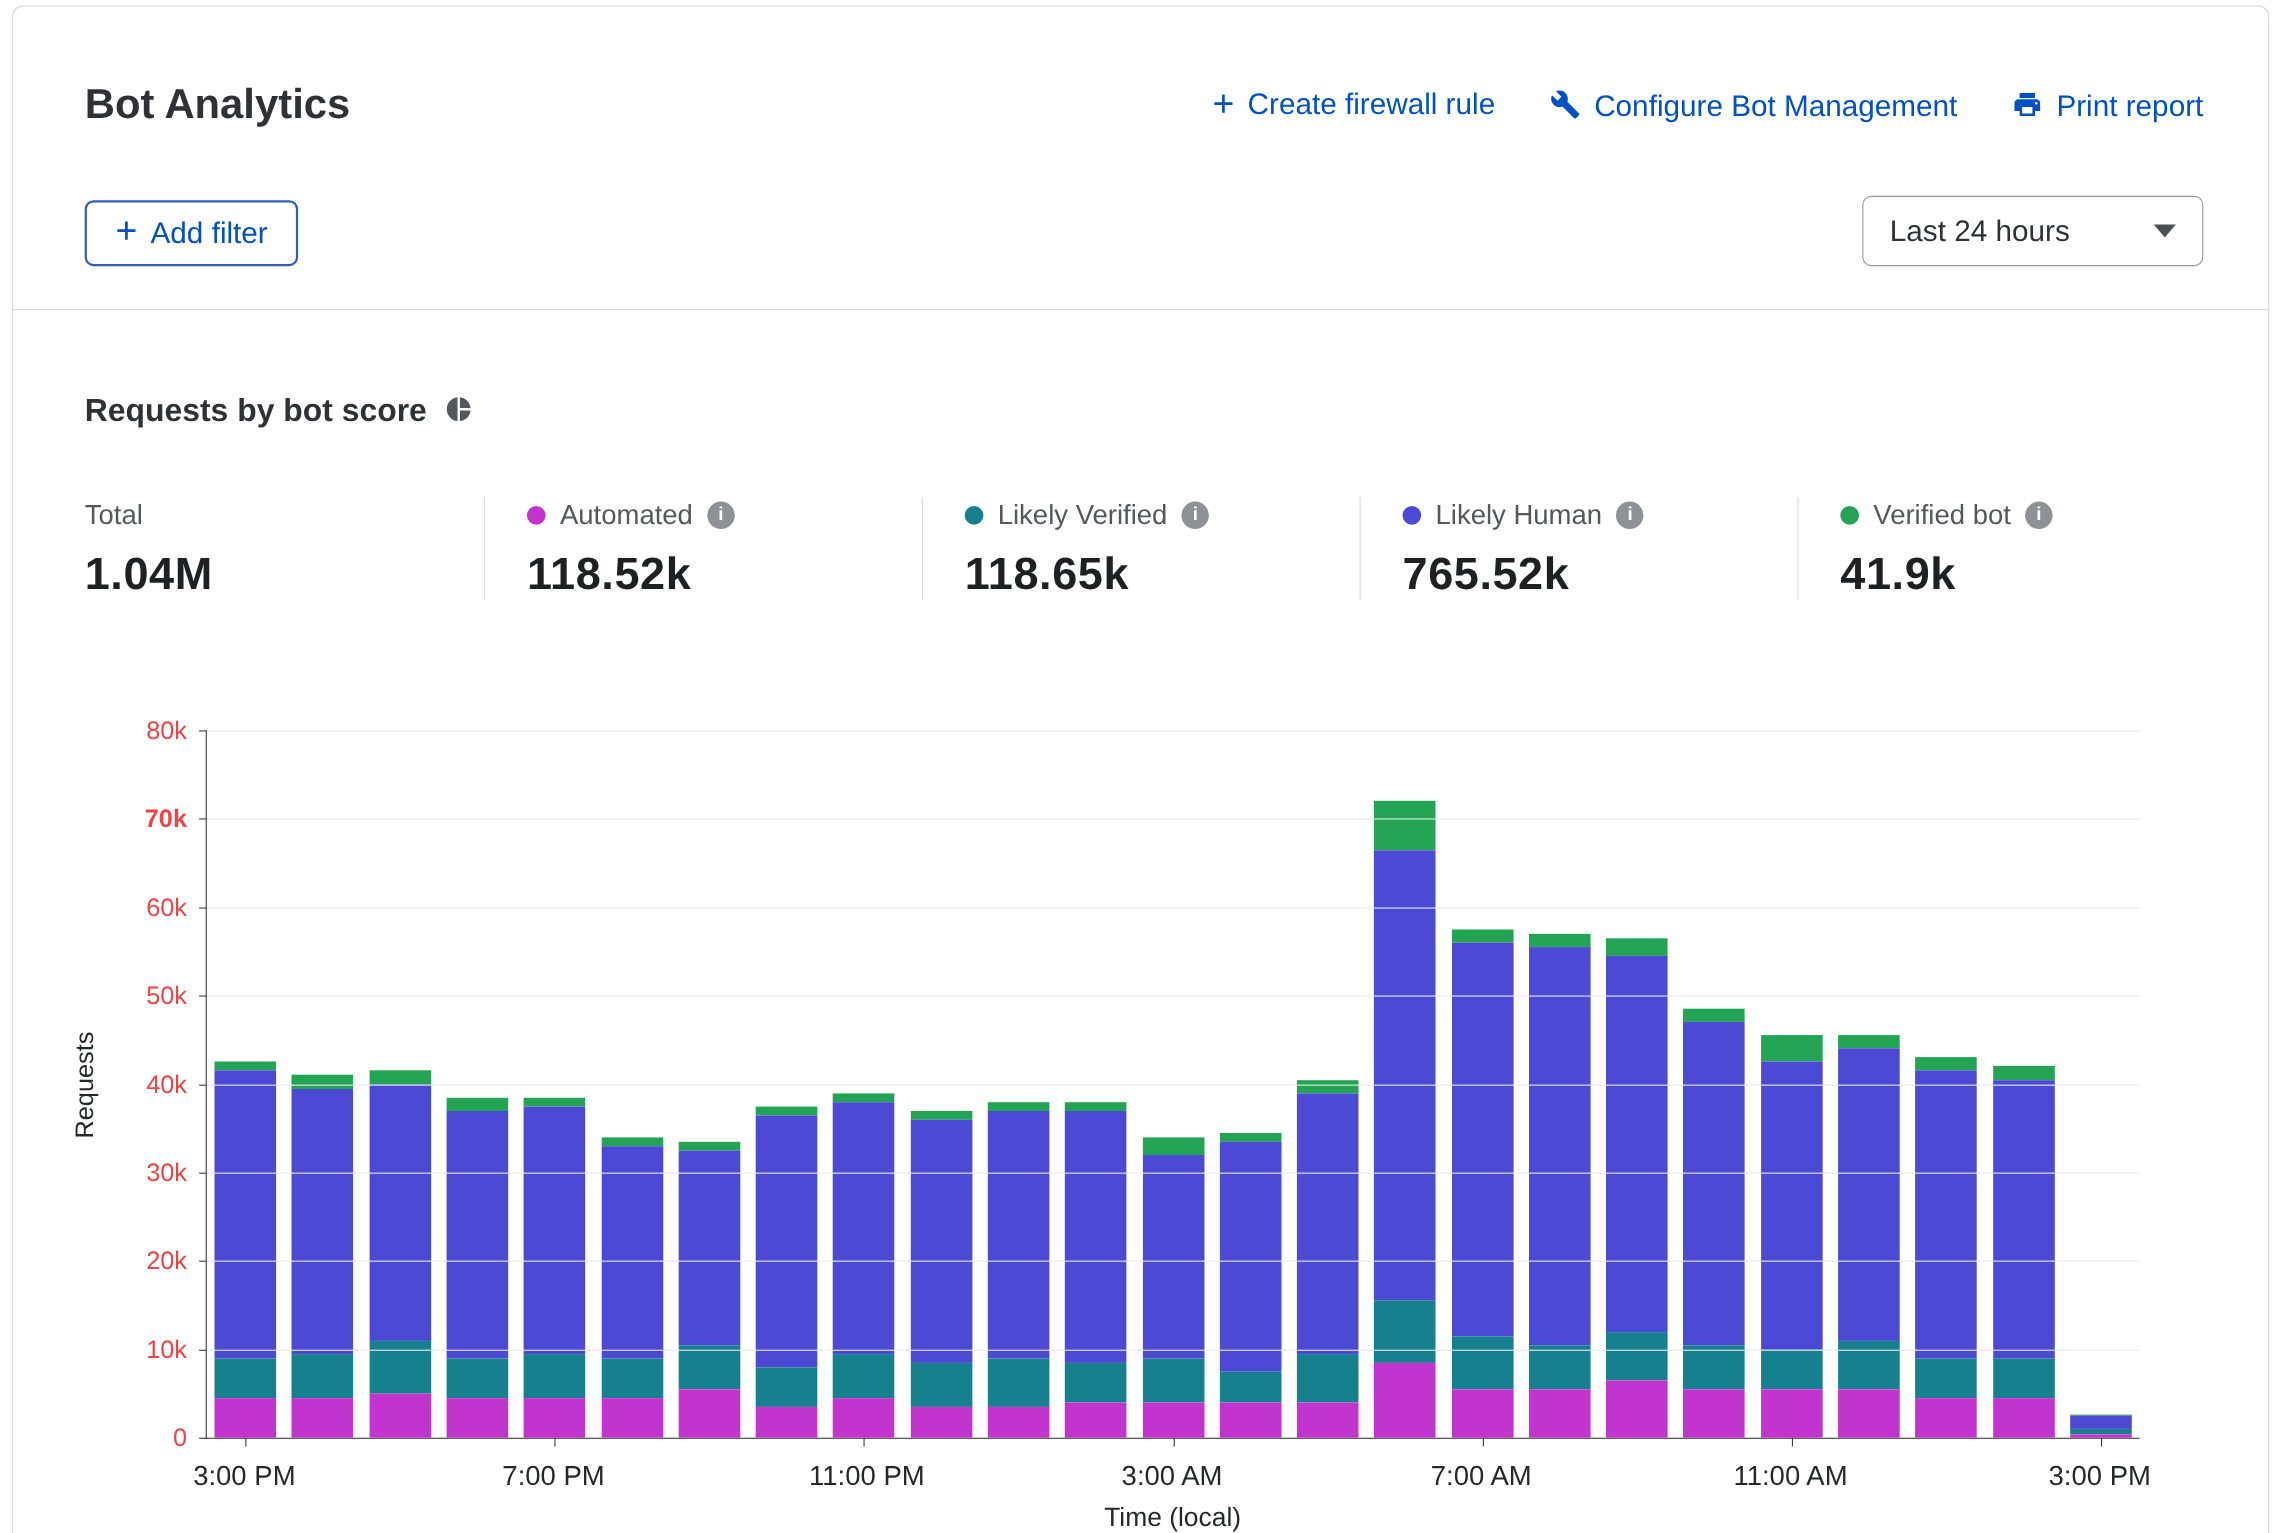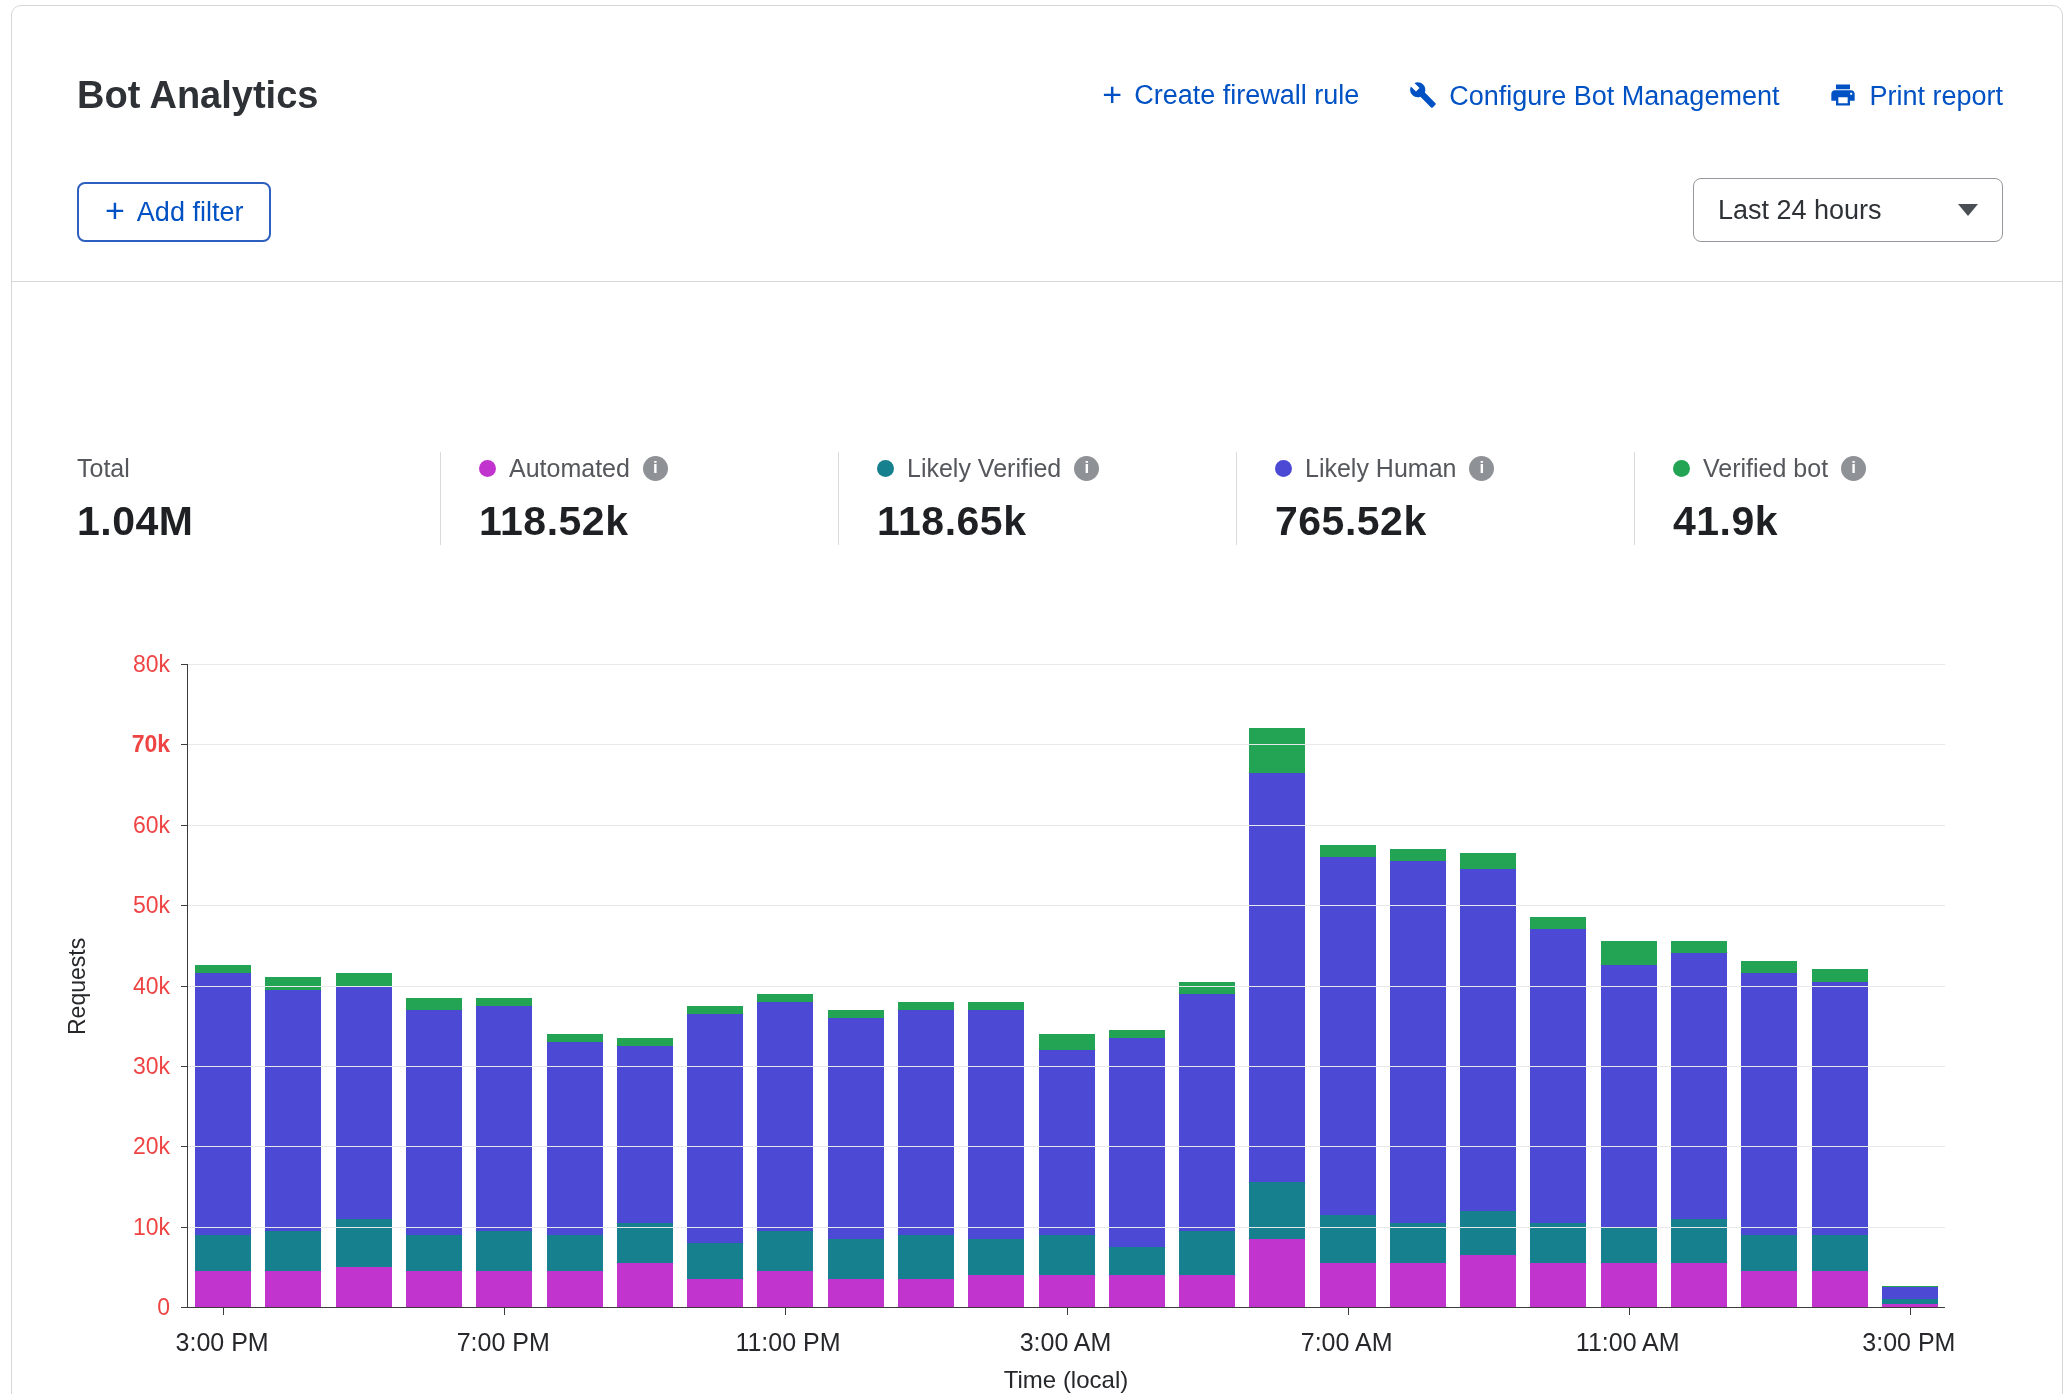--- a/index.html
+++ b/index.html
@@ -103,20 +103,28 @@
       <span class="plus-icon"></span>
       <span>Add filter</span>
     </button>
 
     <div class="time-select">
       <span>Last 24 hours</span>
       <span class="chevron-down"></span>
     </div>
   </div>
 
+  <div class="section-title-row">
+    <span class="section-title">Requests by bot score</span>
+    <span>
+      <svg width="26" height="26" viewBox="0 0 24 24" fill="#55575c">
+          <path d="M11 2v20C5.9 21.5 2 17.2 2 12S5.9 2.5 11 2zm2 0v9h9c-.5-4.8-4.2-8.5-9-9zm0 11v9c4.8-.5 8.5-4.2 9-9h-9z"></path>
+        </svg>
+    </span>
+  </div>
 
   <div class="stats">
     <div class="stat stat-c1">
       <div class="stat-label-row">
         <span class="stat-label">Total</span>
       </div>
       <div class="stat-value">1.04M</div>
     </div>
 
     <div class="stat stat-c">

